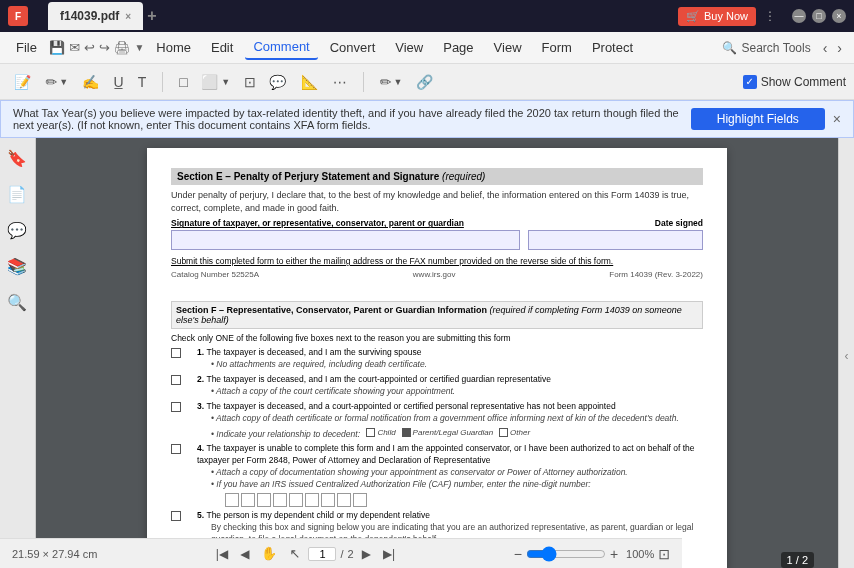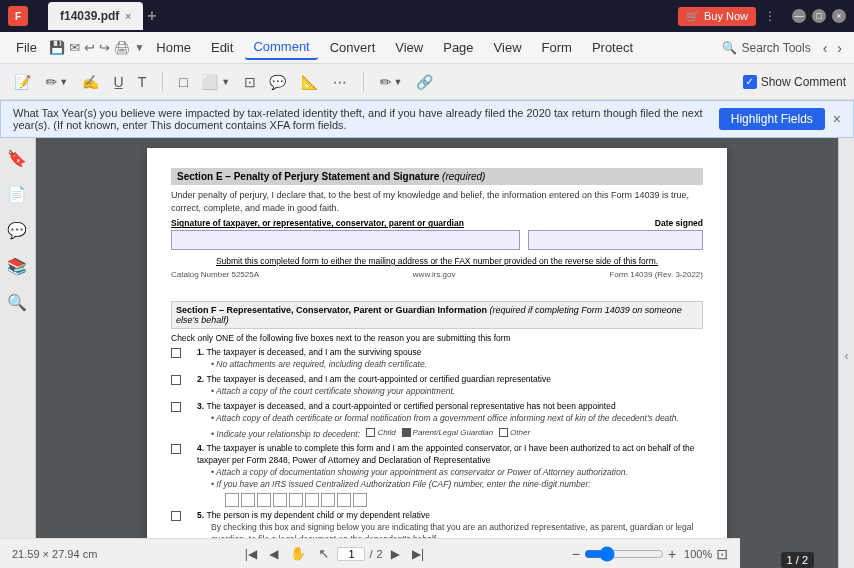--- a/index.html
+++ b/index.html
@@ -68,21 +68,21 @@
       border: 1px solid #b3c7f7;
       padding: 6px 12px;
       font-size: 11px;
       color: #333;
       display: flex;
       align-items: center;
       justify-content: space-between;
       position: relative;
     }
     .info-bar-text { flex: 1; }
-    .highlight-fields-btn { background: #2563eb; color: #fff; border: none; padding: 4px 12px; border-radius: 3px; font-size: 12px; cursor: pointer; white-space: nowrap; }
+    .highlight-fields-btn { background: #2563eb; color: #fff; border: none; padding: 4px 26px; border-radius: 3px; font-size: 12px; cursor: pointer; white-space: nowrap; }
     .info-bar-close { background: none; border: none; cursor: pointer; font-size: 14px; color: #666; margin-left: 8px; }
 
     
     .main-area {
       display: flex;
       height: calc(568px - 32px - 32px - 36px - 32px);
       overflow: hidden;
     }
 
     
@@ -136,21 +136,21 @@
       background: #f0f0f0;
       border-top: 1px solid #ddd;
       display: flex;
       align-items: center;
       padding: 0 12px;
       font-size: 11px;
       color: #555;
       gap: 24px;
       position: fixed;
       bottom: 0;
-      width: 740px;
+      width: 682px;
     }
     .page-size-info { margin-right: auto; }
     .page-nav-controls { display: flex; align-items: center; gap: 4px; }
     .page-nav-btn { background: none; border: none; cursor: pointer; font-size: 12px; color: #555; padding: 2px 4px; }
     .page-input { width: 28px; text-align: center; border: 1px solid #ccc; border-radius: 2px; font-size: 11px; }
     .zoom-controls { display: flex; align-items: center; gap: 4px; margin-left: auto; }
     .zoom-slider { width: 80px; }
     .zoom-btn { background: none; border: none; cursor: pointer; font-size: 14px; color: #555; }
 
     
@@ -332,21 +332,21 @@
         <div style="flex:2;text-decoration:underline;">
           <div style="font-size:8.5px;font-weight:bold;margin-bottom:2px;">Signature of taxpayer, or representative, conservator, parent or guardian</div>
           <div style="border:1px solid #99c;background:#eef;height:20px;"></div>
         </div>
         <div style="flex:1;">
           <div style="font-size:8.5px;font-weight:bold;margin-bottom:2px;text-align:right;">Date signed</div>
           <div style="border:1px solid #99c;background:#eef;height:20px;"></div>
         </div>
       </div>
 
-      <div style="font-size:8.5px;margin:6px 0 4px;text-decoration:underline;text-align:center;">Submit this completed form to either the mailing address or the FAX number provided on the reverse side of this form.</div>
+      <div style="font-size:8.5px;margin:6px 0 4px;text-decoration:underline;">Submit this completed form to either the mailing address or the FAX number provided on the reverse side of this form.</div>
 
       <div class="catalog-row">
         <span>Catalog Number 52525A</span>
         <span>www.irs.gov</span>
         <span>Form 14039 (Rev. 3-2022)</span>
       </div>
 
       <div style="height:14px;"></div>
 
       <div class="section-f-header">

